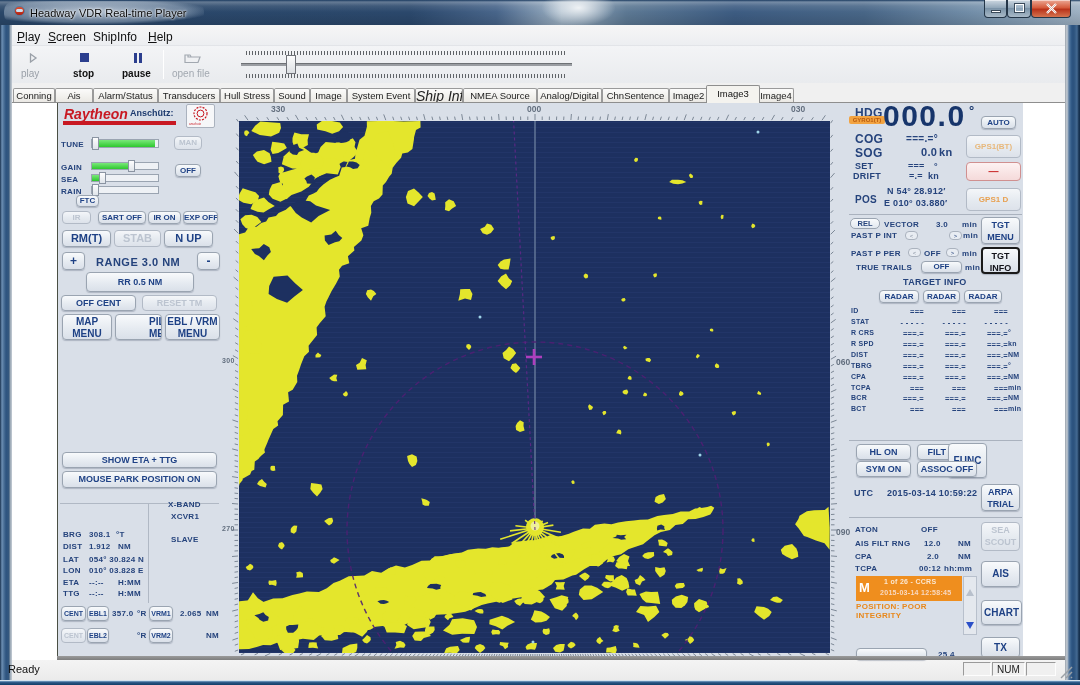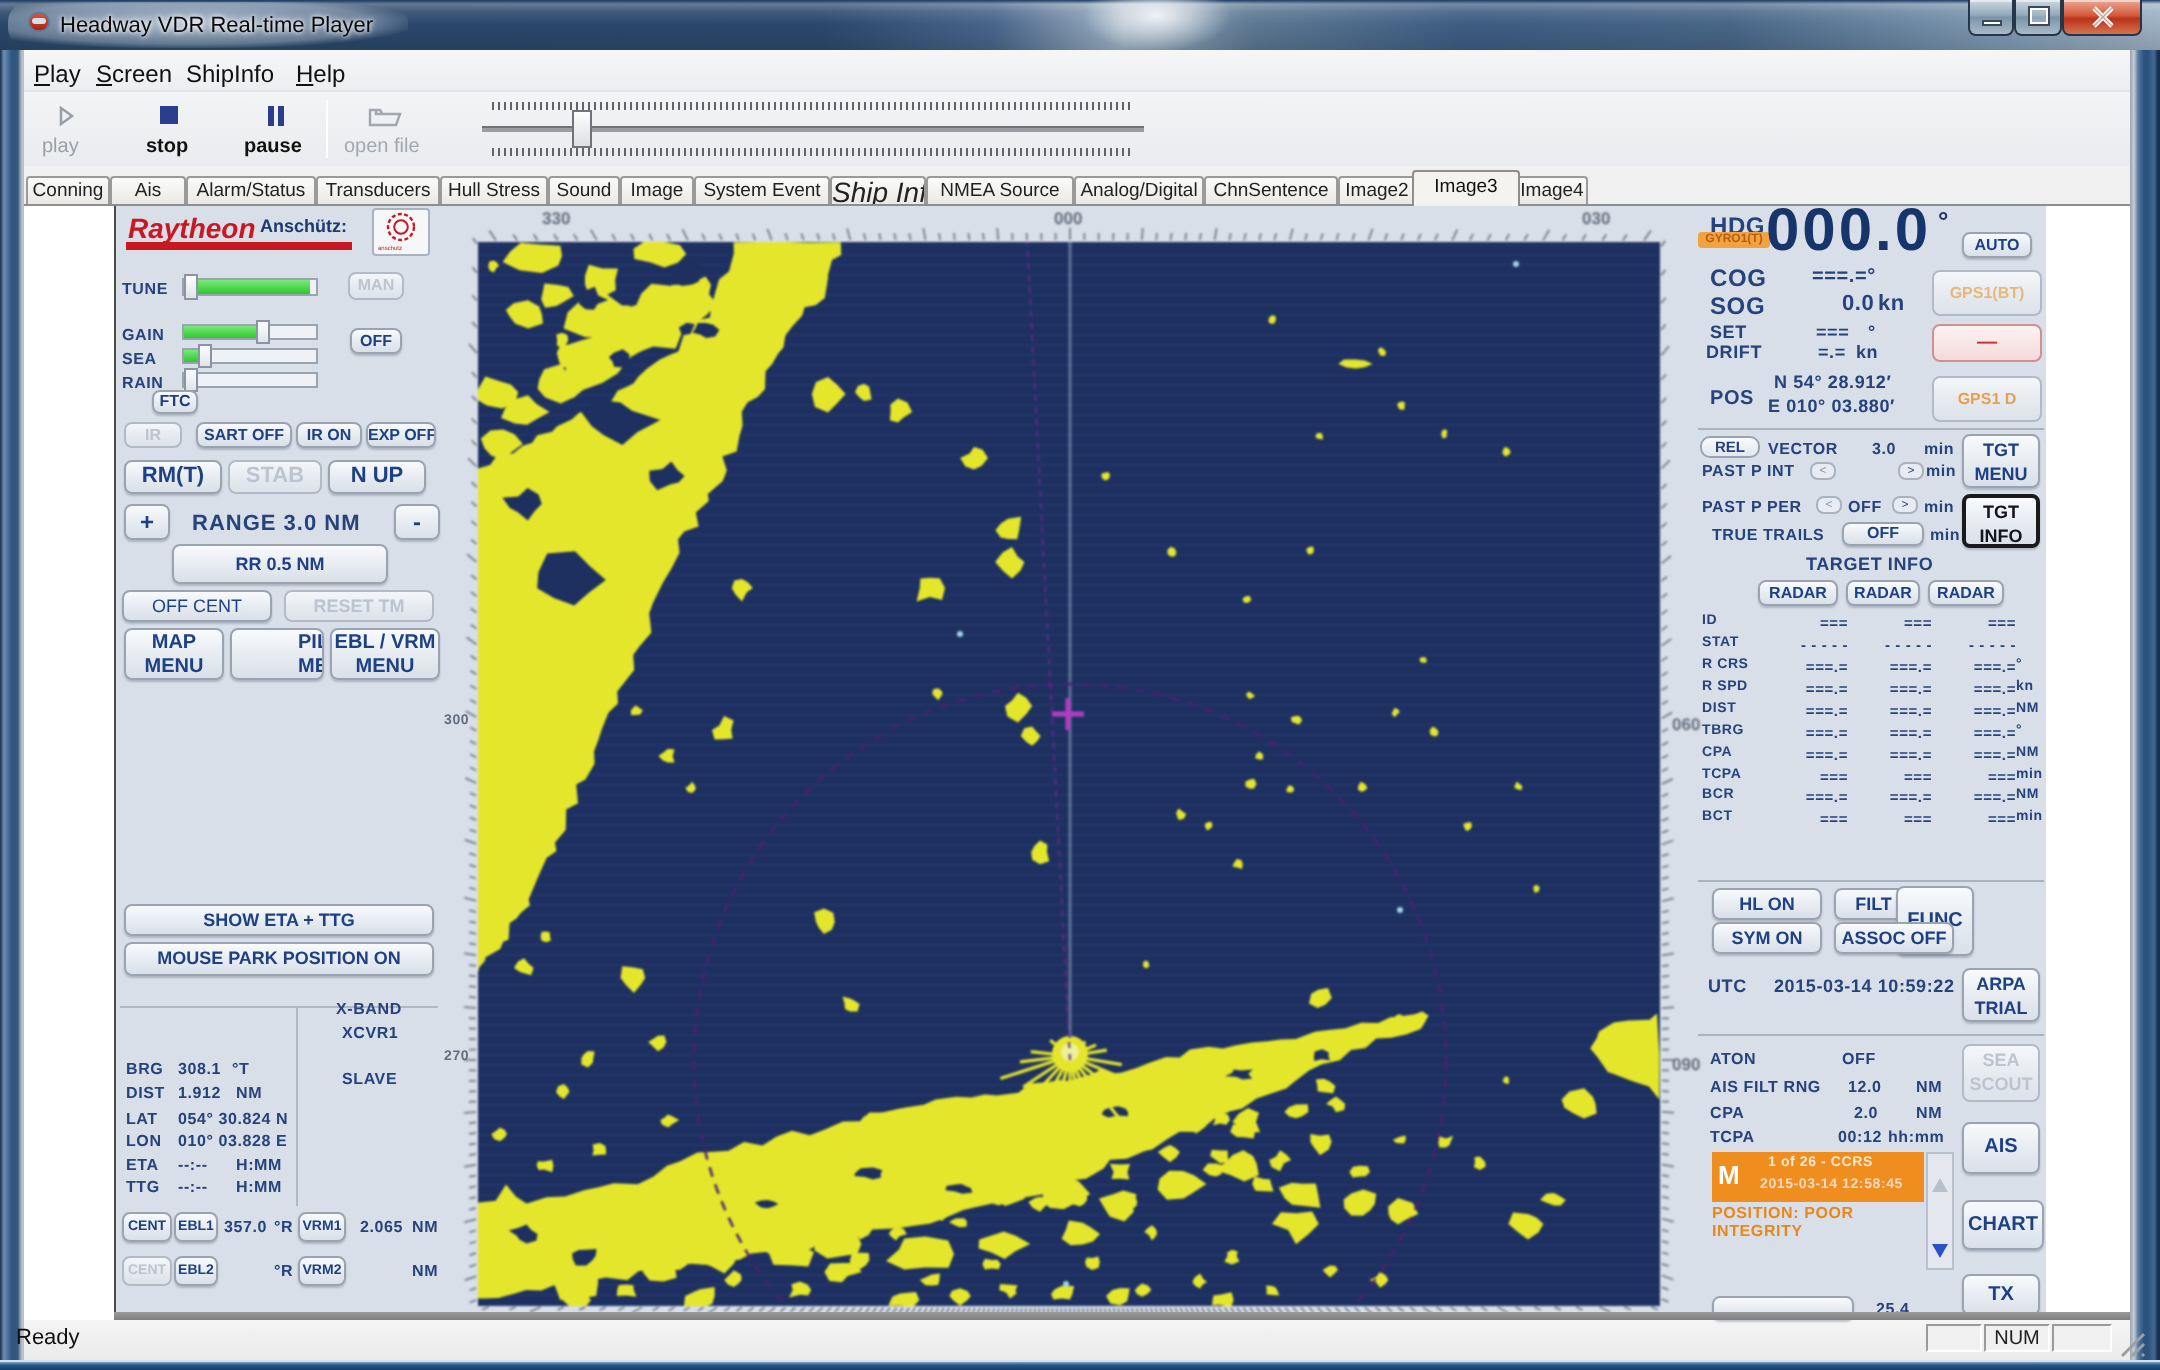--- a/index.html
+++ b/index.html
@@ -715,21 +715,21 @@
 <div style="position:absolute;z-index:2;left:98px;top:211px;width:48px;height:13px;border:1px solid #9aa4b1;border-radius:4px;background:linear-gradient(#f8fafc,#e6ebf1 55%,#dae0e9);color:#1e4185;font-weight:bold;text-align:center;box-shadow:0 1px 1px rgba(110,120,140,.4);white-space:nowrap;overflow:hidden;font-size:8px;line-height:11px;">SART OFF</div>
 <div style="position:absolute;z-index:2;left:148px;top:211px;width:33px;height:13px;border:1px solid #9aa4b1;border-radius:4px;background:linear-gradient(#f8fafc,#e6ebf1 55%,#dae0e9);color:#1e4185;font-weight:bold;text-align:center;box-shadow:0 1px 1px rgba(110,120,140,.4);white-space:nowrap;overflow:hidden;font-size:8px;line-height:11px;">IR ON</div>
 <div style="position:absolute;z-index:2;left:183px;top:211px;width:35px;height:13px;border:1px solid #9aa4b1;border-radius:4px;background:linear-gradient(#f8fafc,#e6ebf1 55%,#dae0e9);color:#1e4185;font-weight:bold;box-shadow:0 1px 1px rgba(110,120,140,.4);white-space:nowrap;overflow:hidden;font-size:8px;line-height:11px;">EXP OFF</div>
 <div style="position:absolute;z-index:2;left:62px;top:230px;width:49px;height:17px;border:1px solid #9aa4b1;border-radius:4px;background:linear-gradient(#f8fafc,#e6ebf1 55%,#dae0e9);color:#1e4185;font-weight:bold;text-align:center;box-shadow:0 1px 1px rgba(110,120,140,.4);white-space:nowrap;overflow:hidden;font-size:11px;line-height:15px;">RM(T)</div>
 <div style="position:absolute;z-index:2;left:114px;top:230px;width:47px;height:17px;border:1px solid #b2bac6;border-radius:4px;background:linear-gradient(#f4f6f9,#e5eaf0 55%,#dde2ea);color:#bcc4d0;font-weight:bold;text-align:center;white-space:nowrap;overflow:hidden;font-size:11px;line-height:15px;">STAB</div>
 <div style="position:absolute;z-index:2;left:164px;top:230px;width:49px;height:17px;border:1px solid #9aa4b1;border-radius:4px;background:linear-gradient(#f8fafc,#e6ebf1 55%,#dae0e9);color:#1e4185;font-weight:bold;text-align:center;box-shadow:0 1px 1px rgba(110,120,140,.4);white-space:nowrap;overflow:hidden;font-size:11px;line-height:15px;">N UP</div>
 <div style="position:absolute;z-index:2;left:62px;top:252px;width:23px;height:18px;border:1px solid #9aa4b1;border-radius:4px;background:linear-gradient(#f8fafc,#e6ebf1 55%,#dae0e9);color:#1e4185;font-weight:bold;text-align:center;box-shadow:0 1px 1px rgba(110,120,140,.4);white-space:nowrap;overflow:hidden;font-size:12px;line-height:16px;">+</div>
 <div style="position:absolute;z-index:2;left:96px;top:256px;font-size:11px;font-weight:bold;color:#25437c;white-space:nowrap;letter-spacing:0.3px;letter-spacing:0.5px;">RANGE 3.0 NM</div>
 <div style="position:absolute;z-index:2;left:197px;top:252px;width:23px;height:18px;border:1px solid #9aa4b1;border-radius:4px;background:linear-gradient(#f8fafc,#e6ebf1 55%,#dae0e9);color:#1e4185;font-weight:bold;text-align:center;box-shadow:0 1px 1px rgba(110,120,140,.4);white-space:nowrap;overflow:hidden;font-size:12px;line-height:16px;">-</div>
 <div style="position:absolute;z-index:2;left:86px;top:272px;width:108px;height:20px;border:1px solid #9aa4b1;border-radius:4px;background:linear-gradient(#f8fafc,#e6ebf1 55%,#dae0e9);color:#1e4185;font-weight:bold;text-align:center;box-shadow:0 1px 1px rgba(110,120,140,.4);white-space:nowrap;overflow:hidden;font-size:9px;line-height:19px;">RR 0.5 NM</div>
-<div style="position:absolute;z-index:2;left:61px;top:295px;width:75px;height:16px;border:1px solid #9aa4b1;border-radius:4px;background:linear-gradient(#f8fafc,#e6ebf1 55%,#dae0e9);color:#1e4185;font-weight:normal;text-align:center;box-shadow:0 1px 1px rgba(110,120,140,.4);white-space:nowrap;overflow:hidden;font-size:9px;line-height:14px;">OFF CENT</div>
+<div style="position:absolute;z-index:2;left:61px;top:295px;width:75px;height:16px;border:1px solid #9aa4b1;border-radius:4px;background:linear-gradient(#f8fafc,#e6ebf1 55%,#dae0e9);color:#1e4185;font-weight:bold;text-align:center;box-shadow:0 1px 1px rgba(110,120,140,.4);white-space:nowrap;overflow:hidden;font-size:9px;line-height:14px;">OFF CENT</div>
 <div style="position:absolute;z-index:2;left:142px;top:295px;width:75px;height:16px;border:1px solid #b2bac6;border-radius:4px;background:linear-gradient(#f4f6f9,#e5eaf0 55%,#dde2ea);color:#bcc4d0;font-weight:bold;text-align:center;white-space:nowrap;overflow:hidden;font-size:9px;line-height:14px;">RESET TM</div>
 <div style="position:absolute;z-index:2;left:62px;top:314px;width:50px;height:26px;border:1px solid #9aa4b1;border-radius:4px;background:linear-gradient(#f8fafc,#e6ebf1 55%,#dae0e9);color:#1e4185;font-weight:bold;text-align:center;box-shadow:0 1px 1px rgba(110,120,140,.4);white-space:nowrap;overflow:hidden;font-size:10px;line-height:12px;padding-top:1px;">MAP<br>MENU</div>
 <div style="position:absolute;z-index:2;left:115px;top:314px;width:47px;height:26px;border:1px solid #9aa4b1;border-radius:4px;background:linear-gradient(#f8fafc,#e6ebf1 55%,#dae0e9);color:#1e4185;font-weight:bold;text-align:center;box-shadow:0 1px 1px rgba(110,120,140,.4);white-space:nowrap;overflow:hidden;font-size:10px;line-height:12px;padding-top:1px;padding-left:33px;">PIL<br>MENU</div>
 <div style="position:absolute;z-index:2;left:165px;top:314px;width:55px;height:26px;border:1px solid #9aa4b1;border-radius:4px;background:linear-gradient(#f8fafc,#e6ebf1 55%,#dae0e9);color:#1e4185;font-weight:bold;text-align:center;box-shadow:0 1px 1px rgba(110,120,140,.4);white-space:nowrap;overflow:hidden;font-size:10px;line-height:12px;padding-top:1px;">EBL / VRM<br>MENU</div>
 <div style="position:absolute;z-index:2;left:62px;top:452px;width:155px;height:16px;border:1px solid #9aa4b1;border-radius:4px;background:linear-gradient(#f8fafc,#e6ebf1 55%,#dae0e9);color:#1e4185;font-weight:bold;text-align:center;box-shadow:0 1px 1px rgba(110,120,140,.4);white-space:nowrap;overflow:hidden;font-size:9px;line-height:14px;">SHOW ETA + TTG</div>
 <div style="position:absolute;z-index:2;left:62px;top:471px;width:155px;height:17px;border:1px solid #9aa4b1;border-radius:4px;background:linear-gradient(#f8fafc,#e6ebf1 55%,#dae0e9);color:#1e4185;font-weight:bold;text-align:center;box-shadow:0 1px 1px rgba(110,120,140,.4);white-space:nowrap;overflow:hidden;font-size:9px;line-height:15px;">MOUSE PARK POSITION ON</div>
 <div style="position:absolute;z-index:2;left:60px;top:503px;width:159px;height:100px;border-top:1px solid #b0b8c4;"></div>
 <div style="position:absolute;z-index:2;left:148px;top:503px;width:1px;height:100px;background:#b0b8c4;"></div>
 <div style="position:absolute;z-index:2;left:171px;top:512px;font-size:8px;font-weight:bold;color:#25437c;white-space:nowrap;letter-spacing:0.3px;">XCVR1</div>
 <div style="position:absolute;z-index:2;left:168px;top:500px;font-size:8px;font-weight:bold;color:#25437c;white-space:nowrap;letter-spacing:0.3px;">X-BAND</div>

